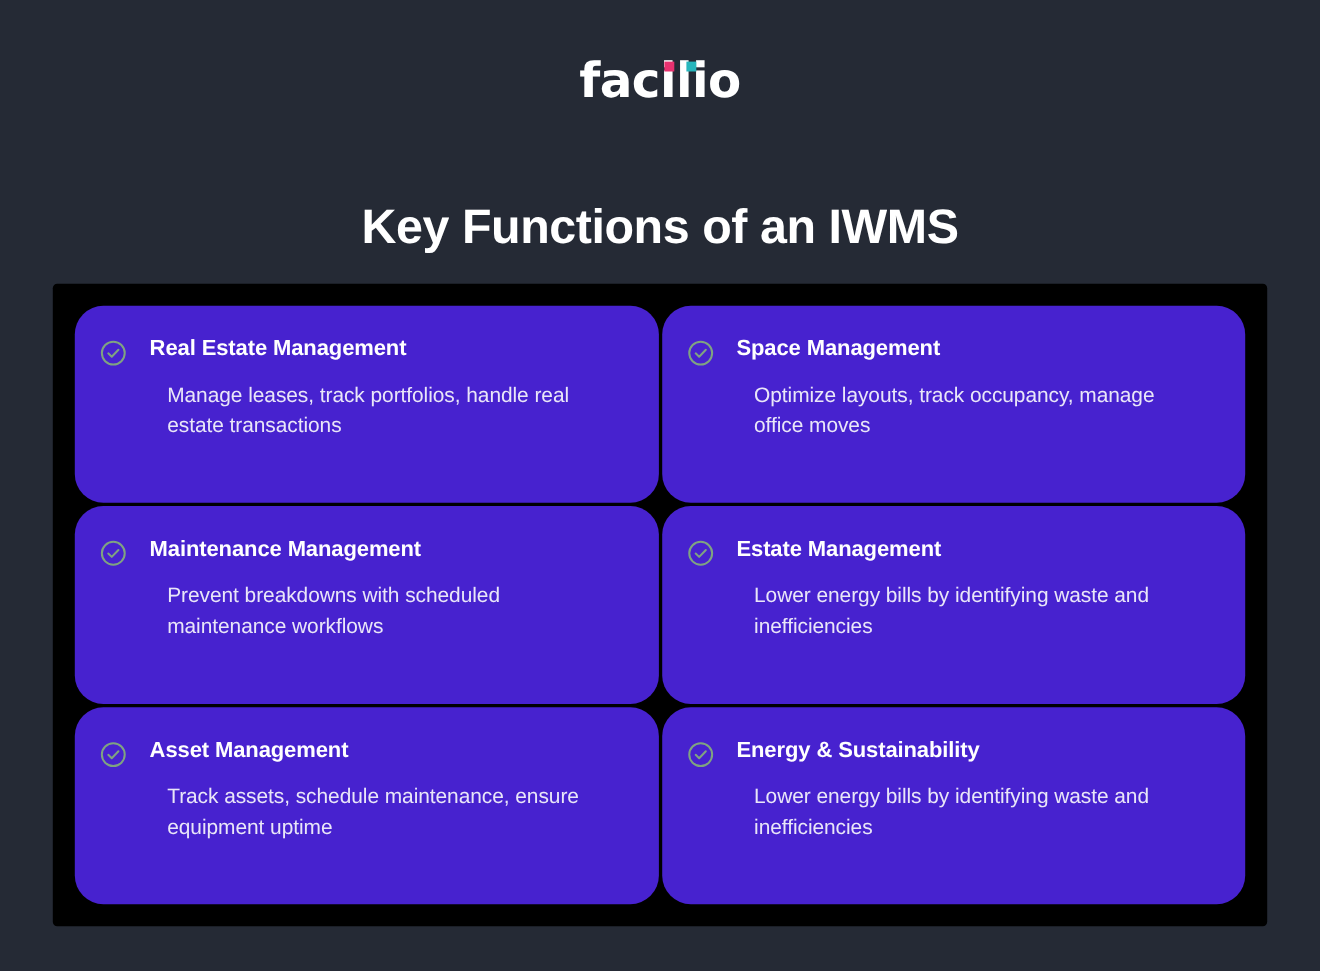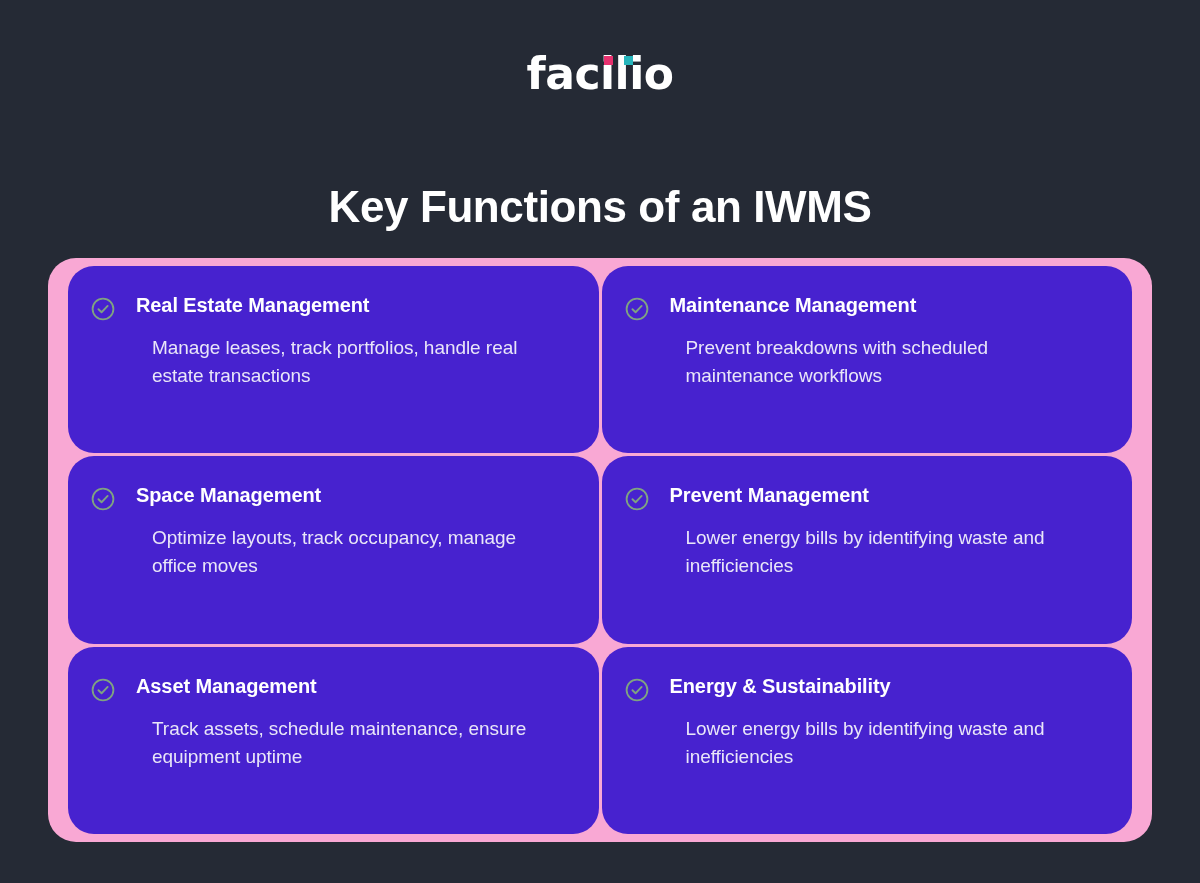--- a/index.html
+++ b/index.html
@@ -77,24 +77,24 @@
     letter-spacing: -0.4px;
   }
 
   
   .panel {
     position: absolute;
     left: 48px;
     top: 258px;
     width: 1104px;
     height: 584px;
-    background: #f9a8d4;
-    border-radius: 28px;
+    background: #000000;
+    border-radius: 4px;
     box-sizing: border-box;
-    padding: 8px 20px;
+    padding: 20px 20px;
   }
 
   .grid {
     width: 100%;
     height: 100%;
     display: grid;
     grid-template-columns: 1fr 1fr;
     grid-template-rows: 1fr 1fr 1fr;
     gap: 3px 3px;
   }
@@ -179,47 +179,47 @@
       </div>
 
       <div class="card">
         <span class="check-icon">
           <svg viewBox="0 0 24 24" fill="none" xmlns="http://www.w3.org/2000/svg">
             <circle cx="12" cy="12" r="9.6" stroke="#7fa381" stroke-width="1.7"></circle>
             <path d="M7.8 12.2 L10.7 15.0 L16.3 9.2" stroke="#7fa381" stroke-width="1.7" stroke-linecap="round" stroke-linejoin="round"></path>
           </svg>
         </span>
         <div class="card-body">
+          <div class="card-title">Space Management</div>
+          <div class="card-desc">Optimize layouts, track occupancy, manage office moves</div>
+        </div>
+      </div>
+
+      <div class="card">
+        <span class="check-icon">
+          <svg viewBox="0 0 24 24" fill="none" xmlns="http://www.w3.org/2000/svg">
+            <circle cx="12" cy="12" r="9.6" stroke="#7fa381" stroke-width="1.7"></circle>
+            <path d="M7.8 12.2 L10.7 15.0 L16.3 9.2" stroke="#7fa381" stroke-width="1.7" stroke-linecap="round" stroke-linejoin="round"></path>
+          </svg>
+        </span>
+        <div class="card-body">
           <div class="card-title">Maintenance Management</div>
           <div class="card-desc">Prevent breakdowns with scheduled maintenance workflows</div>
         </div>
       </div>
 
       <div class="card">
         <span class="check-icon">
           <svg viewBox="0 0 24 24" fill="none" xmlns="http://www.w3.org/2000/svg">
             <circle cx="12" cy="12" r="9.6" stroke="#7fa381" stroke-width="1.7"></circle>
             <path d="M7.8 12.2 L10.7 15.0 L16.3 9.2" stroke="#7fa381" stroke-width="1.7" stroke-linecap="round" stroke-linejoin="round"></path>
           </svg>
         </span>
         <div class="card-body">
-          <div class="card-title">Space Management</div>
-          <div class="card-desc">Optimize layouts, track occupancy, manage office moves</div>
-        </div>
-      </div>
-
-      <div class="card">
-        <span class="check-icon">
-          <svg viewBox="0 0 24 24" fill="none" xmlns="http://www.w3.org/2000/svg">
-            <circle cx="12" cy="12" r="9.6" stroke="#7fa381" stroke-width="1.7"></circle>
-            <path d="M7.8 12.2 L10.7 15.0 L16.3 9.2" stroke="#7fa381" stroke-width="1.7" stroke-linecap="round" stroke-linejoin="round"></path>
-          </svg>
-        </span>
-        <div class="card-body">
-          <div class="card-title">Prevent Management</div>
+          <div class="card-title">Estate Management</div>
           <div class="card-desc">Lower energy bills by identifying waste and inefficiencies</div>
         </div>
       </div>
 
       <div class="card">
         <span class="check-icon">
           <svg viewBox="0 0 24 24" fill="none" xmlns="http://www.w3.org/2000/svg">
             <circle cx="12" cy="12" r="9.6" stroke="#7fa381" stroke-width="1.7"></circle>
             <path d="M7.8 12.2 L10.7 15.0 L16.3 9.2" stroke="#7fa381" stroke-width="1.7" stroke-linecap="round" stroke-linejoin="round"></path>
           </svg>

